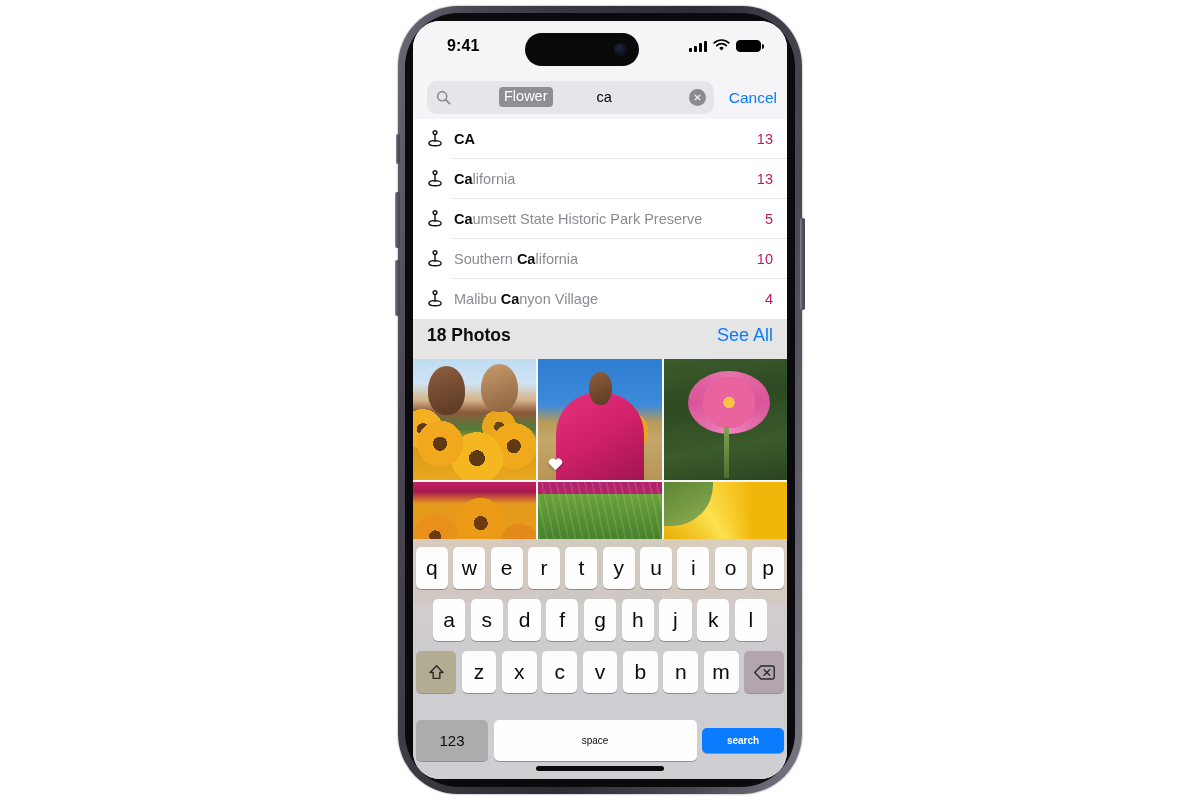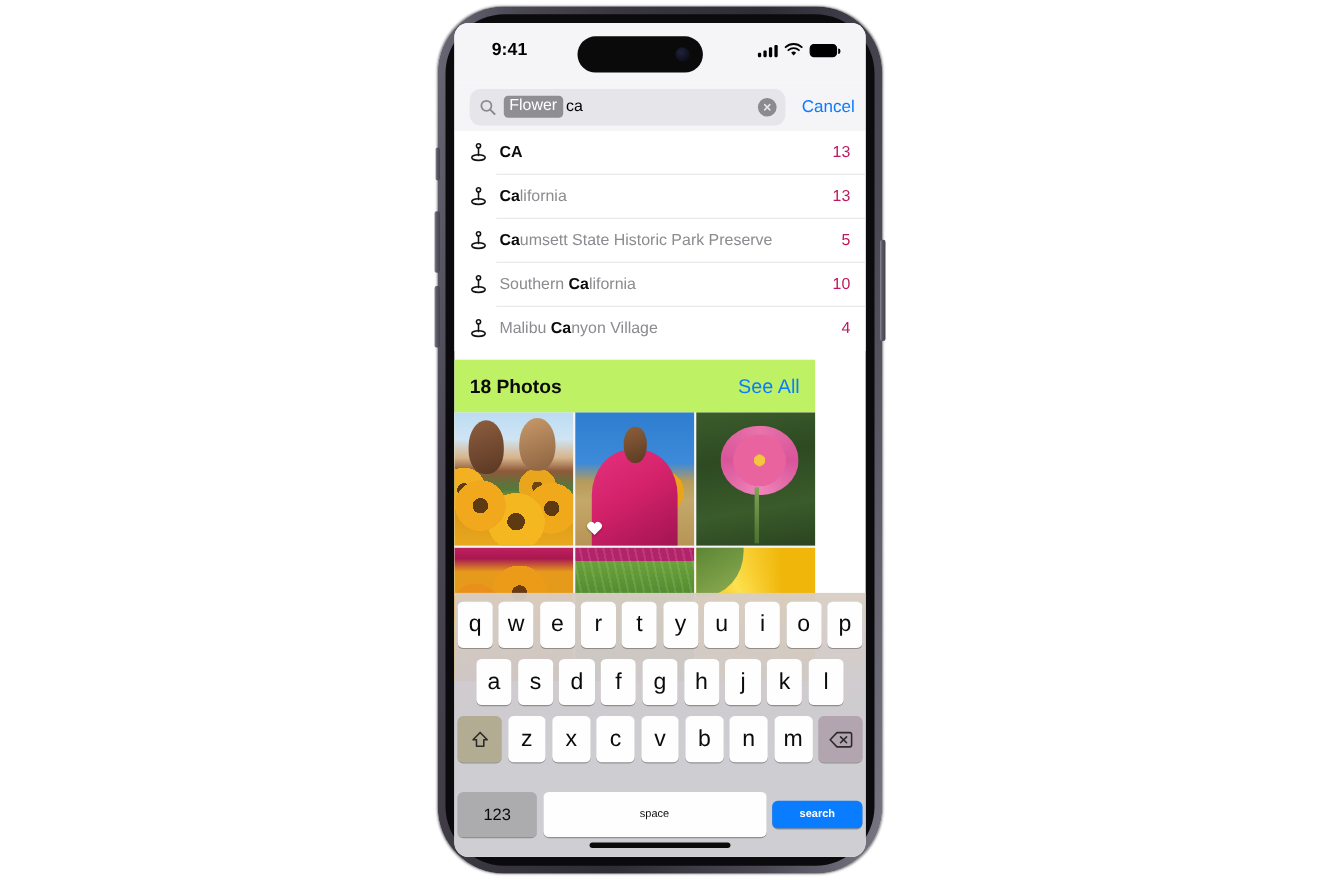--- a/index.html
+++ b/index.html
@@ -28,21 +28,21 @@
     position: absolute;
     left: 7px; top: 7px;
     width: 390px; height: 774px;
     border-radius: 54px;
     background: #0b0b0d;
   }
   #screen {
     position: absolute;
     left: 15px; top: 15px;
     width: 374px; height: 758px;
-    border-radius: 13px;
+    border-radius: 27px;
     background: #ffffff;
     overflow: hidden;
   }
 
   
   .sidebtn { position: absolute; background: linear-gradient(90deg,#8a8796,#5a5764 40%,#46434f 100%); border-radius: 2px; }
   #btn-silent { left: -2px; top: 128px; width: 4px; height: 30px; }
   #btn-volup  { left: -3px; top: 186px; width: 5px; height: 56px; }
   #btn-voldn  { left: -3px; top: 254px; width: 5px; height: 56px; }
   #btn-power  { right: -3px; top: 212px; width: 5px; height: 92px; }
@@ -96,20 +96,21 @@
     display: flex; align-items: center;
     padding: 0 10px 0 14px;
     z-index: 5;
   }
   #search-field {
     flex: 1; height: 33px;
     background: #e6e5ea; border-radius: 10px;
     display: flex; align-items: center;
     padding: 0 8px 0 9px;
     position: relative;
+    gap: 41px;
   }
   #search-icon { width: 15px; height: 15px; flex: none; margin-right: 7px; }
   #token-flower {
     background: #8e8e93; color: #ffffff;
     font-size: 14.5px; border-radius: 4px;
     padding: 1px 5px 2px 5px; line-height: 17px;
     margin-right: 3px; white-space: nowrap;
   }
   #search-text { font-size: 14.5px; color: #000; }
   #clear-button {
@@ -143,23 +144,23 @@
   .pin-icon { width: 16px; height: 18px; flex: none; margin-right: 11px; }
   .suggest-label {
     flex: 1; font-size: 14.5px; color: #8b8b90;
     white-space: nowrap; overflow: hidden; text-overflow: ellipsis;
   }
   .suggest-label b { color: #0b0b0b; font-weight: bold; }
   .suggest-count { font-size: 14.5px; color: #be185d; margin-left: 8px; }
 
   
   #photos-section {
-    position: absolute; left: 0; top: 306px;
-    width: 328px;
-    background: #bef264;
+    position: absolute; left: 0; top: 290px;
+    width: 374px;
+    background: #e5e5e5;
     z-index: 3;
   }
   #photos-header {
     height: 48px; display: flex; align-items: center;
     padding: 0 14px;
   }
   #photos-title { font-size: 17.5px; font-weight: bold; color: #0b0b0b; flex: 1; }
   #see-all { font-size: 18px; color: #0a7cff; }
   #photo-grid {
     display: grid;

